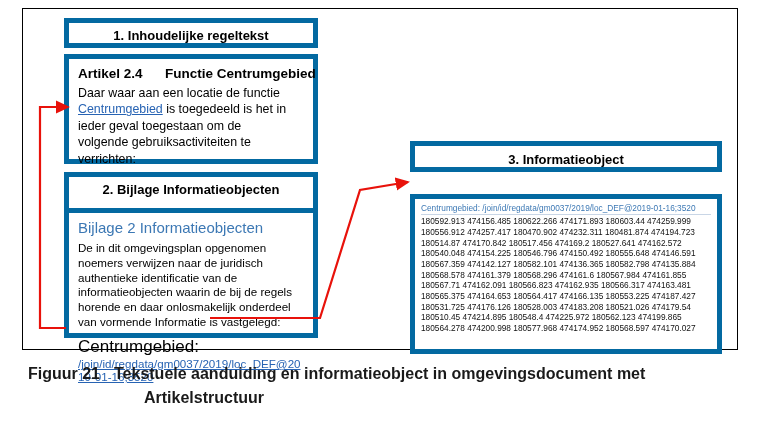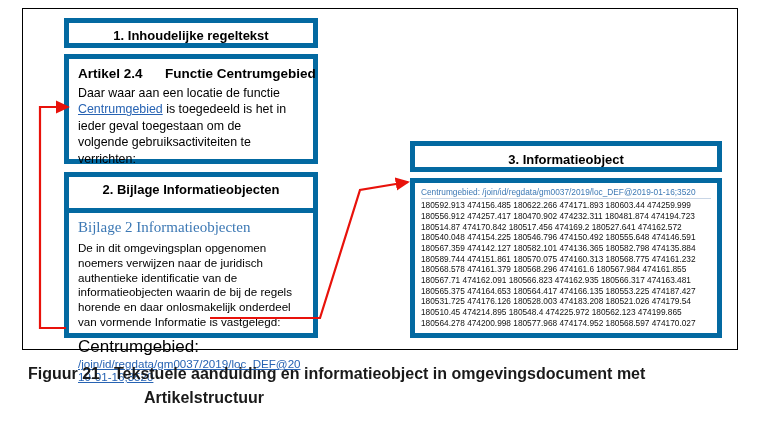--- a/index.html
+++ b/index.html
@@ -96,21 +96,20 @@
     left: 64px;
     top: 208px;
     width: 254px;
     height: 130px;
     padding: 6px 9px 4px 9px;
   }
   .bijlage-subtitle {
     color: #3c78b4;
     font-size: 15px;
     margin-bottom: 5px;
-    font-family: Liberation Serif, serif;
   }
   .bijlage-text {
     font-size: 11.6px;
     line-height: 1.28;
   }
   .centrum-label {
     font-size: 17px;
     margin-top: 7px;
   }
   .centrum-link {
@@ -127,21 +126,21 @@
     top: 141px;
     width: 312px;
     height: 31px;
   }
   #box-info-header .box-title {
     padding-top: 6px;
   }
 
   #box-info-body {
     left: 410px;
-    top: 178px;
+    top: 194px;
     width: 312px;
     height: 160px;
     padding: 4px 6px 4px 6px;
     overflow: hidden;
   }
   .info-firstline {
     color: #3c78b4;
     font-size: 8.3px;
     line-height: 1.25;
     border-bottom: 1px solid #c9d6e6;
@@ -223,21 +222,20 @@
   </div>
 
   <div class="box" id="box-info-body">
     <div class="info-firstline">Centrumgebied: /join/id/regdata/gm0037/2019/loc_DEF@2019-01-16;3520</div>
     <div id="coord-lines">
         <div class="info-coords">180592.913 474156.485 180622.266 474171.893 180603.44 474259.999</div>
         <div class="info-coords">180556.912 474257.417 180470.902 474232.311 180481.874 474194.723</div>
         <div class="info-coords">180514.87 474170.842 180517.456 474169.2 180527.641 474162.572</div>
         <div class="info-coords">180540.048 474154.225 180546.796 474150.492 180555.648 474146.591</div>
         <div class="info-coords">180567.359 474142.127 180582.101 474136.365 180582.798 474135.884</div>
-        <div class="info-coords">180589.744 474151.861 180570.075 474160.313 180568.775 474161.232</div>
         <div class="info-coords">180568.578 474161.379 180568.296 474161.6 180567.984 474161.855</div>
         <div class="info-coords">180567.71 474162.091 180566.823 474162.935 180566.317 474163.481</div>
         <div class="info-coords">180565.375 474164.653 180564.417 474166.135 180553.225 474187.427</div>
         <div class="info-coords">180531.725 474176.126 180528.003 474183.208 180521.026 474179.54</div>
         <div class="info-coords">180510.45 474214.895 180548.4 474225.972 180562.123 474199.865</div>
         <div class="info-coords">180564.278 474200.998 180577.968 474174.952 180568.597 474170.027</div>
       </div>
   </div>
 
   <svg id="arrows" viewBox="0 0 761 423">

